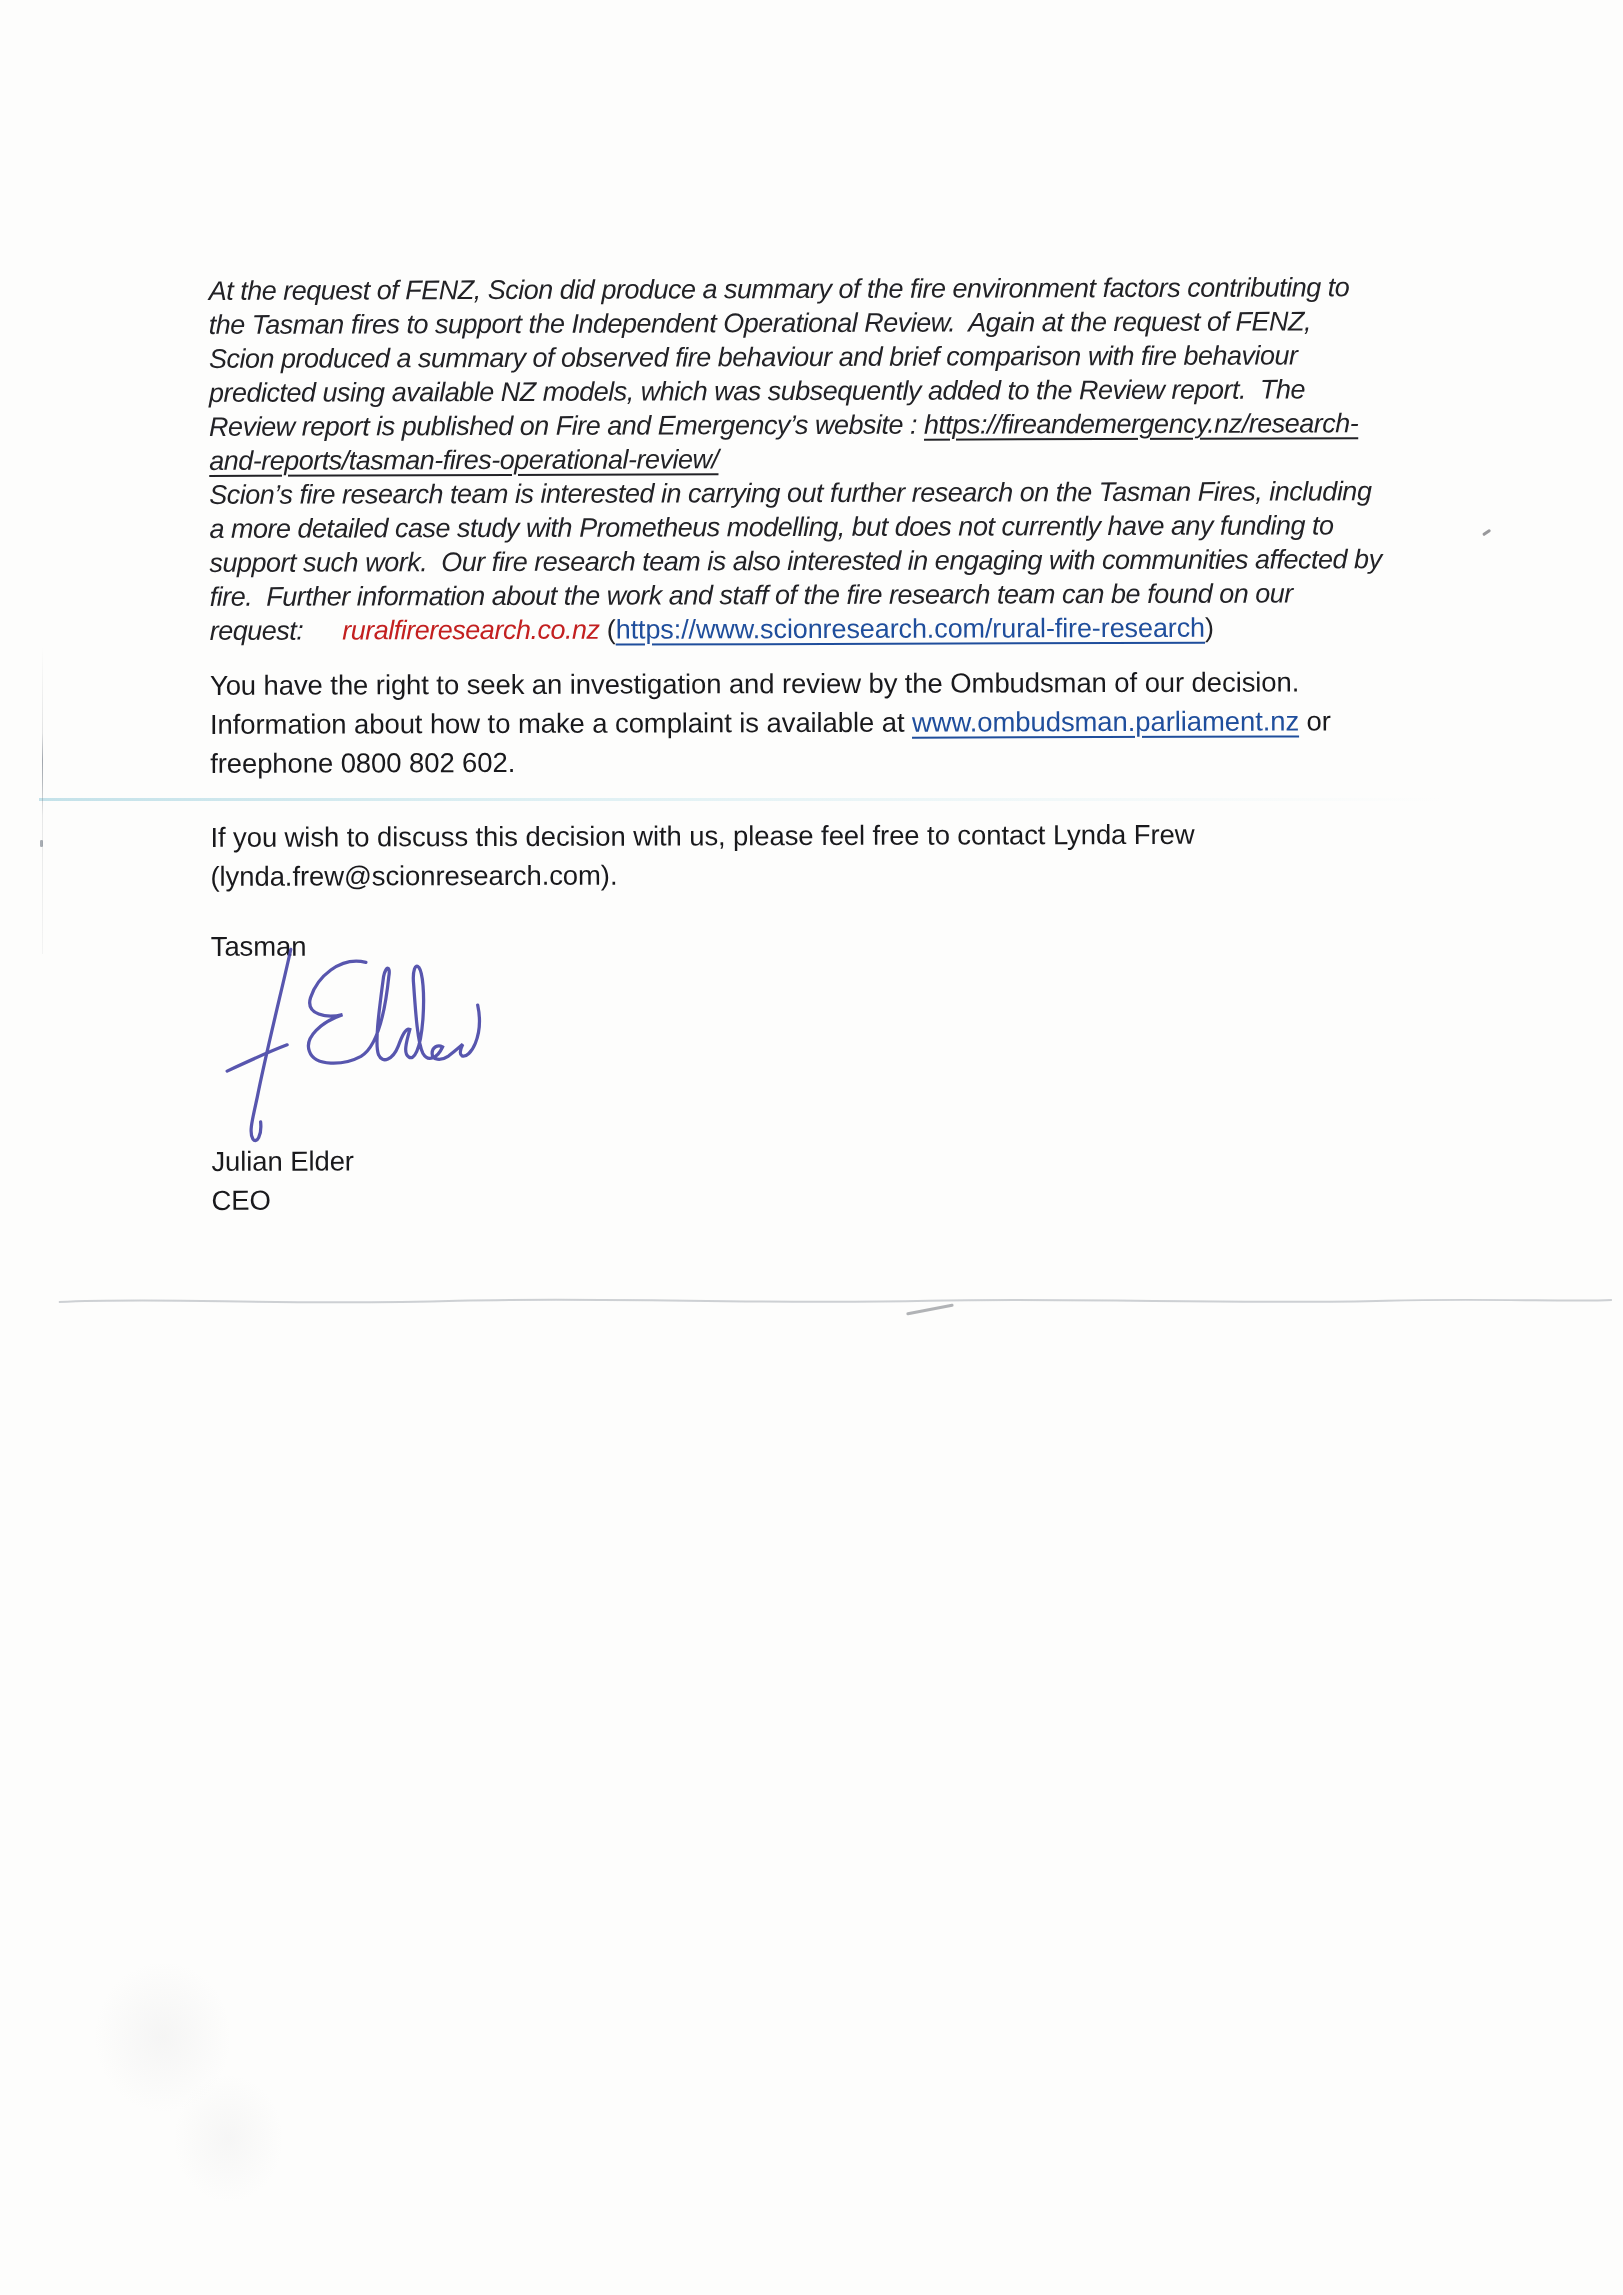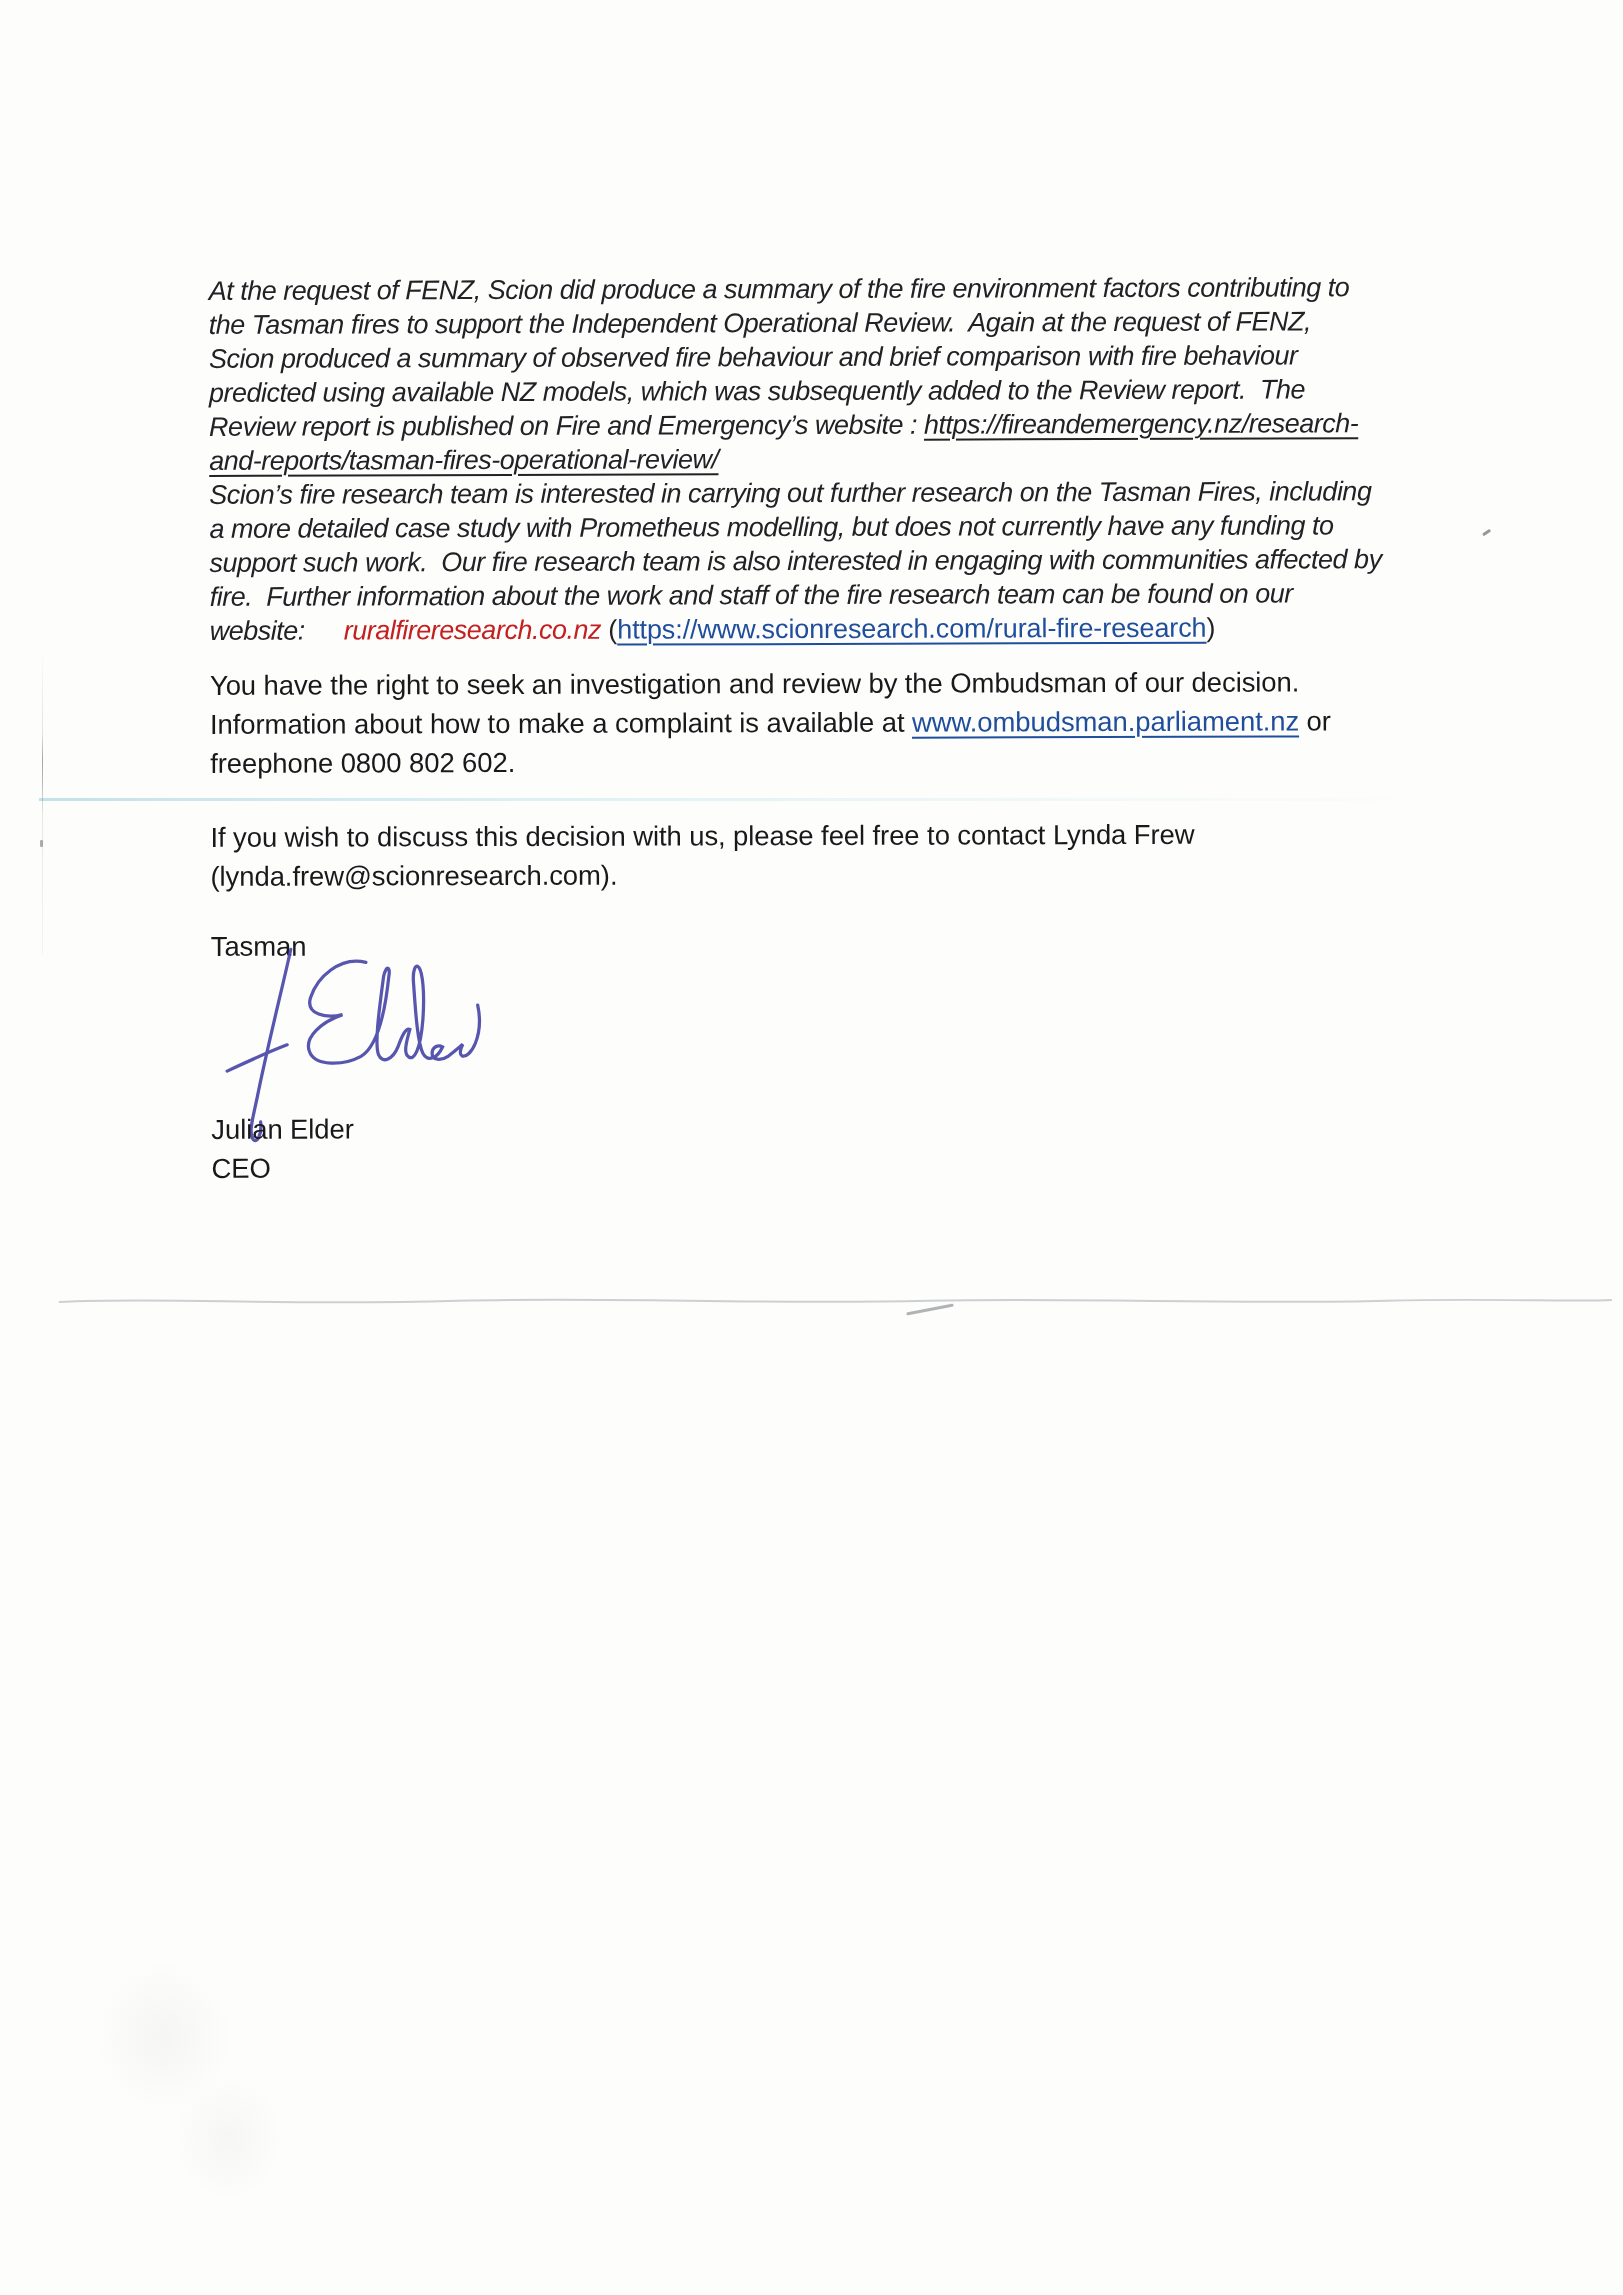--- a/index.html
+++ b/index.html
@@ -46,21 +46,21 @@
       <div class="ln">At the request of FENZ, Scion did produce a summary of the fire environment factors contributing to</div>
       <div class="ln">the Tasman fires to support the Independent Operational Review.  Again at the request of FENZ,</div>
       <div class="ln">Scion produced a summary of observed fire behaviour and brief comparison with fire behaviour</div>
       <div class="ln">predicted using available NZ models, which was subsequently added to the Review report.  The</div>
       <div class="ln"><span>Review report is published on Fire and Emergency’s website : </span><span class="u-black">https://fireandemergency.nz/research-</span></div>
       <div class="ln"><span class="u-black">and-reports/tasman-fires-operational-review/</span></div>
       <div class="ln">Scion’s fire research team is interested in carrying out further research on the Tasman Fires, including</div>
       <div class="ln">a more detailed case study with Prometheus modelling, but does not currently have any funding to</div>
       <div class="ln">support such work.  Our fire research team is also interested in engaging with communities affected by</div>
       <div class="ln">fire.  Further information about the work and staff of the fire research team can be found on our</div>
-      <div class="ln"><span>website: </span><span class="red">ruralfireresearch.co.nz</span><span class="upright"> (</span><span class="blue-u upright">https://www.scionresearch.com/rural-fire-research</span><span class="upright">)</span></div>
+      <div class="ln"><span>request: </span><span class="red">ruralfireresearch.co.nz</span><span class="upright"> (</span><span class="blue-u upright">https://www.scionresearch.com/rural-fire-research</span><span class="upright">)</span></div>
     </div>
 
     <div class="blk ca" style="top:664px">
       <div class="ln">You have the right to seek an investigation and review by the Ombudsman of our decision.</div>
       <div class="ln"><span>Information about how to make a complaint is available at </span><span class="blue-u">www.ombudsman.parliament.nz</span><span> or</span></div>
       <div class="ln">freephone 0800 802 602.</div>
     </div>
 
     <div class="blk ca" style="top:816px">
       <div class="ln">If you wish to discuss this decision with us, please feel free to contact Lynda Frew</div>
@@ -92,21 +92,21 @@
                  C 341 112, 344 156, 352 172
                  C 360 186, 374 179, 382 162
                  C 375 158, 366 162, 366 172
                  C 366 182, 379 184, 391 176
                  C 400 169, 407 163, 413 158
                  C 409 166, 407 173, 412 176
                  C 424 180, 446 146, 436 98"></path>
       </g>
     </svg>
 
-    <div class="blk ca" style="top:1108px">
+    <div class="blk ca" style="top:1140px">
       <div class="ln">Julian Elder</div>
       <div class="ln">CEO</div>
     </div>
   </div>
 
   <div class="artifact cyan-line"></div>
   <div class="artifact v-line"></div>
   <div class="artifact v-dash"></div>
   <div class="artifact tick"></div>
   <svg class="artifact" style="left:0;top:1281px" width="1623" height="46" viewBox="0 0 2482 70">

